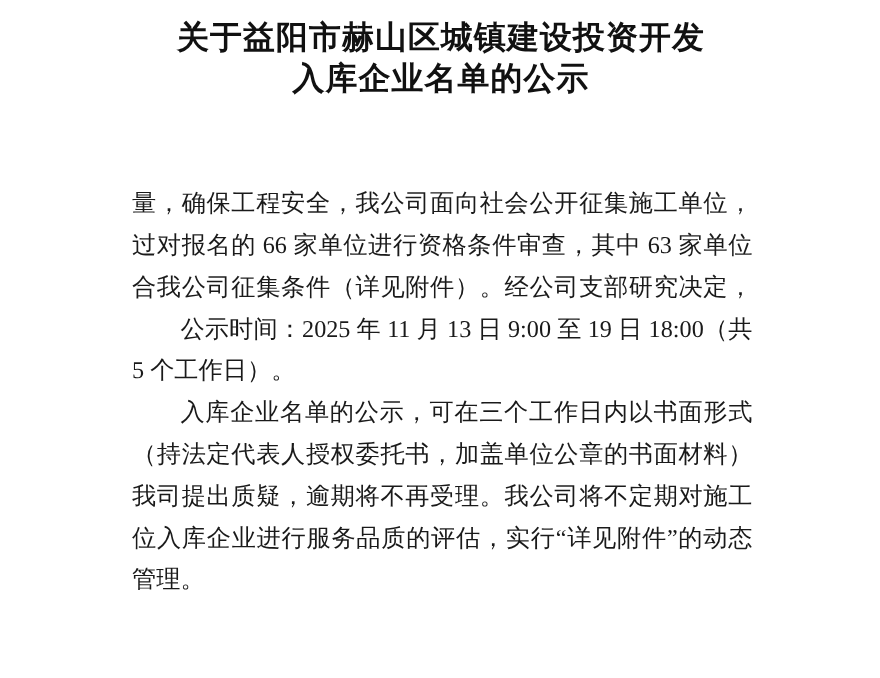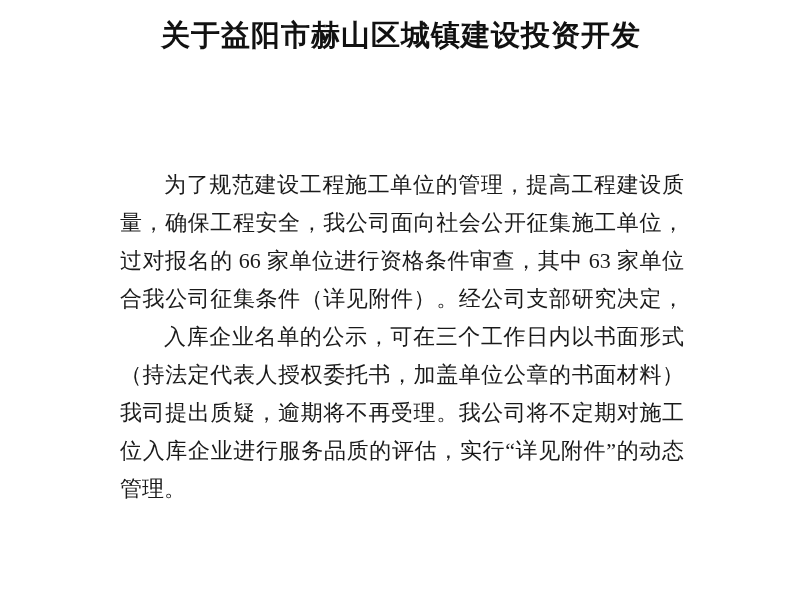--- a/index.html
+++ b/index.html
@@ -55,31 +55,35 @@
     text-indent: 44px;
   }
 </style>
 </head>
 <body>
 
 <div class="page">
 
   <div class="doc-title">
     <div class="title-line">关于益阳市赫山区城镇建设投资开发</div>
+    <div class="title-line">入库企业名单的公示</div>
   </div>
 
   <div class="doc-body">
 
     <div class="para">
-      <div class="line indent fill">为了规范建设工程施工单位的管理，提高工程建设质</div>
       <div class="line fill">量，确保工程安全，我公司面向社会公开征集施工单位，经</div>
       <div class="line fill">过对报名的 66 家单位进行资格条件审查，其中 63 家单位符</div>
       <div class="line fill">合我公司征集条件（详见附件）。经公司支部研究决定，对</div>
     </div>
 
+    <div class="para">
+      <div class="line indent fill">公示时间：2025 年 11 月 13 日 9:00 至 19 日 18:00（共</div>
+      <div class="line">5 个工作日）。</div>
+    </div>
 
     <div class="para">
       <div class="line indent fill">入库企业名单的公示，可在三个工作日内以书面形式</div>
       <div class="line fill">（持法定代表人授权委托书，加盖单位公章的书面材料）向</div>
       <div class="line fill">我司提出质疑，逾期将不再受理。我公司将不定期对施工单</div>
       <div class="line fill">位入库企业进行服务品质的评估，实行“详见附件”的动态</div>
       <div class="line">管理。</div>
     </div>
 
   </div>

